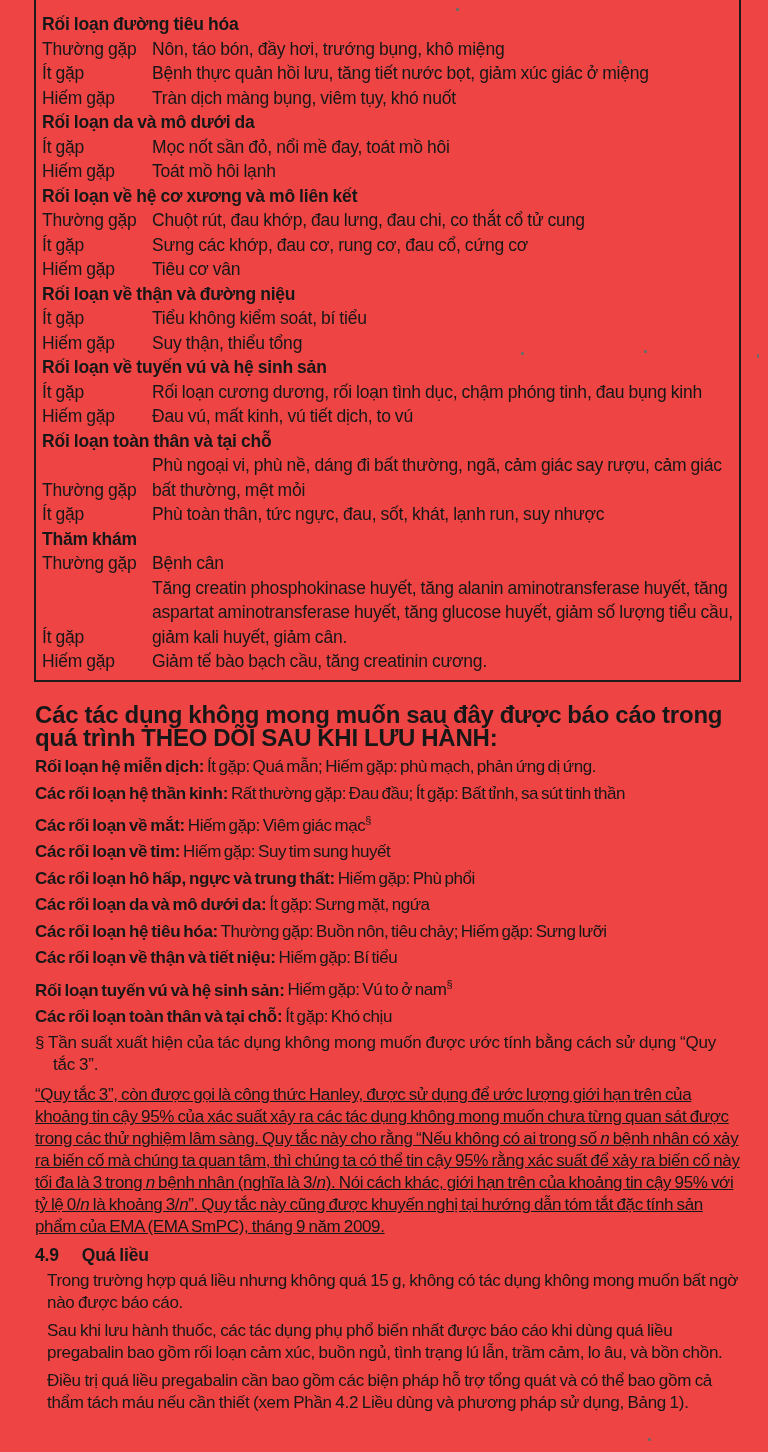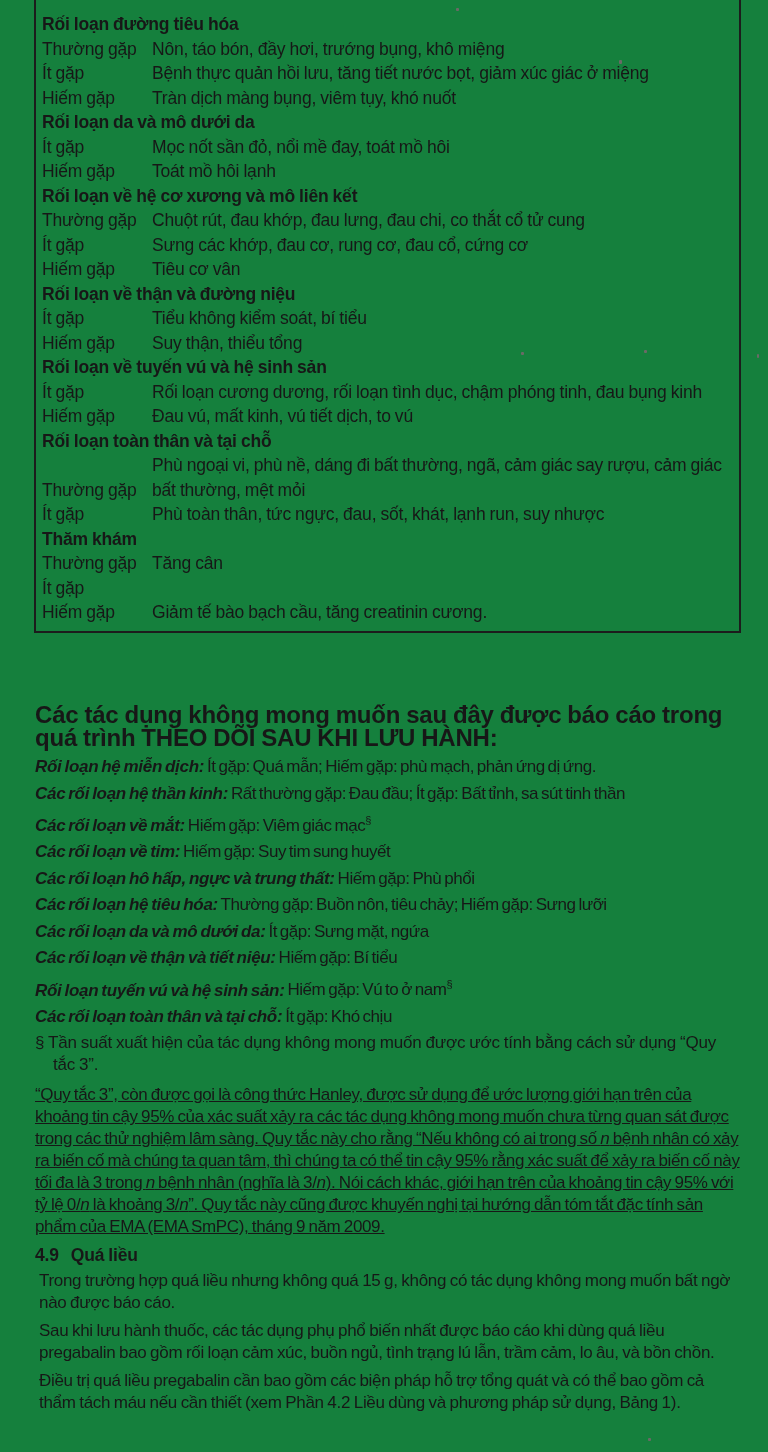--- a/index.html
+++ b/index.html
@@ -3,48 +3,48 @@
 <meta charset="utf-8">
 <style>
   html,body{margin:0;padding:0;}
   body{
     width:768px;height:1452px;
     background:#fdfdfb;
     color:#171717;
     font-family:"Liberation Sans","DejaVu Sans",sans-serif;
     -webkit-font-smoothing:antialiased;
   }
-  .page{position:relative;width:768px;height:1452px;overflow:hidden;background:#15803d;}
+  .page{position:relative;width:768px;height:1452px;overflow:hidden;background:#ef4444;}
 
   
   .adr-table{
     position:absolute;left:34px;top:-4px;width:707px;box-sizing:border-box;
     border-left:2px solid #1c1c1c;border-right:2px solid #1c1c1c;border-bottom:2px solid #1c1c1c;
     padding:16px 4px 6px 6px;
     font-size:17.5px;line-height:24.5px;letter-spacing:-0.2px;word-spacing:-0.5px;
   }
   .tsection{font-weight:700;}
   .trow{display:flex;align-items:flex-end;}
   .trow .freq{flex:0 0 110px;}
   .trow .fx{flex:1;}
 
   
   .content{
     position:absolute;left:35px;top:704px;width:706px;
     font-size:17px;line-height:22px;letter-spacing:-0.2px;word-spacing:-0.5px;
   }
   .intro{font-weight:700;font-size:24px;line-height:22.5px;margin:0 0 7px 0;}
   .entry{margin:0 0 4.5px 0;white-space:nowrap;letter-spacing:-0.45px;word-spacing:-1.4px;}
-  .entry b{letter-spacing:-0.3px;font-style:italic;}
+  .entry b{letter-spacing:-0.3px;}
   .entry sup{font-size:11px;}
   .footnote{margin:3px 0 8px 0;padding-left:18px;text-indent:-18px;}
   .hanley{margin:0 0 6px 0;line-height:22px;letter-spacing:-0.35px;word-spacing:-1px;text-decoration:underline;}
   .h49{font-weight:700;margin:2px 0 3px 0;line-height:23px;font-size:17.5px;}
-  .h49 .num{display:inline-block;margin-right:12px;}
-  .para{margin:0 0 6px 4px;letter-spacing:-0.3px;word-spacing:-0.8px;}
+  .h49 .num{display:inline-block;margin-right:23px;}
+  .para{margin:0 0 6px 12px;letter-spacing:-0.3px;word-spacing:-0.8px;}
 
   
   .speck{position:absolute;background:#6a6a66;border-radius:1px;}
 </style>
 </head>
 <body>
 
 <div class="page">
 
   <div class="adr-table">
@@ -106,41 +106,42 @@
       <div class="freq">Thường gặp</div>
       <div class="fx">Phù ngoại vi, phù nề, dáng đi bất thường, ngã, cảm giác say rượu, cảm giác bất thường, mệt mỏi</div>
     </div>
     <div class="trow">
       <div class="freq">Ít gặp</div>
       <div class="fx">Phù toàn thân, tức ngực, đau, sốt, khát, lạnh run, suy nhược</div>
     </div>
     <div class="tsection">Thăm khám</div>
     <div class="trow">
       <div class="freq">Thường gặp</div>
-      <div class="fx">Tăng cân</div>
+      <div class="fx">Bệnh cân</div>
     </div>
     <div class="trow">
       <div class="freq">Ít gặp</div>
+      <div class="fx">Tăng creatin phosphokinase huyết, tăng alanin aminotransferase huyết, tăng aspartat aminotransferase huyết, tăng glucose huyết, giảm số lượng tiểu cầu, giảm kali huyết, giảm cân.</div>
     </div>
     <div class="trow">
       <div class="freq">Hiếm gặp</div>
       <div class="fx">Giảm tế bào bạch cầu, tăng creatinin cương.</div>
     </div>
   </div>
 
   <div class="content">
     <p class="intro">Các tác dụng không mong muốn sau đây được báo cáo trong quá trình THEO DÕI SAU KHI LƯU HÀNH:</p>
 
     <p class="entry"><b>Rối loạn hệ miễn dịch:</b> <span><span>Ít gặp: Quá mẫn; Hiếm gặp: phù mạch, phản ứng dị ứng.</span></span></p>
     <p class="entry"><b>Các rối loạn hệ thần kinh:</b> <span><span>Rất thường gặp: Đau đầu; Ít gặp: Bất tỉnh, sa sút tinh thần</span></span></p>
     <p class="entry"><b>Các rối loạn về mắt:</b> <span><span>Hiếm gặp: Viêm giác mạc</span><sup>§</sup></span></p>
     <p class="entry"><b>Các rối loạn về tim:</b> <span><span>Hiếm gặp: Suy tim sung huyết</span></span></p>
     <p class="entry"><b>Các rối loạn hô hấp, ngực và trung thất:</b> <span><span>Hiếm gặp: Phù phổi</span></span></p>
+    <p class="entry"><b>Các rối loạn da và mô dưới da:</b> <span><span>Ít gặp: Sưng mặt, ngứa</span></span></p>
     <p class="entry"><b>Các rối loạn hệ tiêu hóa:</b> <span><span>Thường gặp: Buồn nôn, tiêu chảy; Hiếm gặp: Sưng lưỡi</span></span></p>
-    <p class="entry"><b>Các rối loạn da và mô dưới da:</b> <span><span>Ít gặp: Sưng mặt, ngứa</span></span></p>
     <p class="entry"><b>Các rối loạn về thận và tiết niệu:</b> <span><span>Hiếm gặp: Bí tiểu</span></span></p>
     <p class="entry"><b>Rối loạn tuyến vú và hệ sinh sản:</b> <span><span>Hiếm gặp: Vú to ở nam</span><sup>§</sup></span></p>
     <p class="entry"><b>Các rối loạn toàn thân và tại chỗ:</b> <span><span>Ít gặp: Khó chịu</span></span></p>
 
     <p class="footnote">§ Tần suất xuất hiện của tác dụng không mong muốn được ước tính bằng cách sử dụng “Quy tắc 3”.</p>
 
     <p class="hanley"><span>“Quy tắc 3”, còn được gọi là công thức Hanley, được sử dụng để ước lượng giới hạn trên của khoảng tin cậy 95% của xác suất xảy ra các tác dụng không mong muốn chưa từng quan sát được trong các thử nghiệm lâm sàng. Quy tắc này cho rằng “Nếu không có ai trong số </span><i>n</i><span> bệnh nhân có xảy ra biến cố mà chúng ta quan tâm, thì chúng ta có thể tin cậy 95% rằng xác suất để xảy ra biến cố này tối đa là 3 trong </span><i>n</i><span> bệnh nhân (nghĩa là 3/</span><i>n</i><span>). Nói cách khác, giới hạn trên của khoảng tin cậy 95% với tỷ lệ 0/</span><i>n</i><span> là khoảng 3/</span><i>n</i><span>”. Quy tắc này cũng được khuyến nghị tại hướng dẫn tóm tắt đặc tính sản phẩm của EMA (EMA SmPC), tháng 9 năm 2009.</span></p>
 
     <div class="h49">
       <span class="num">4.9</span><span>Quá liều</span>

